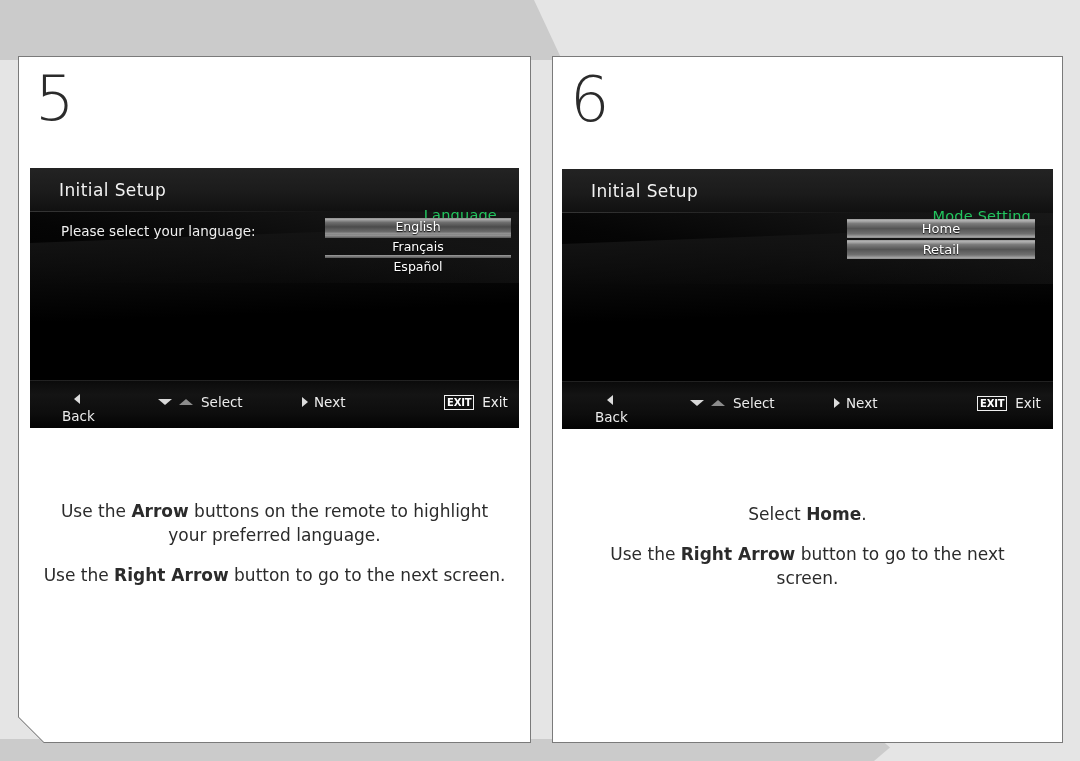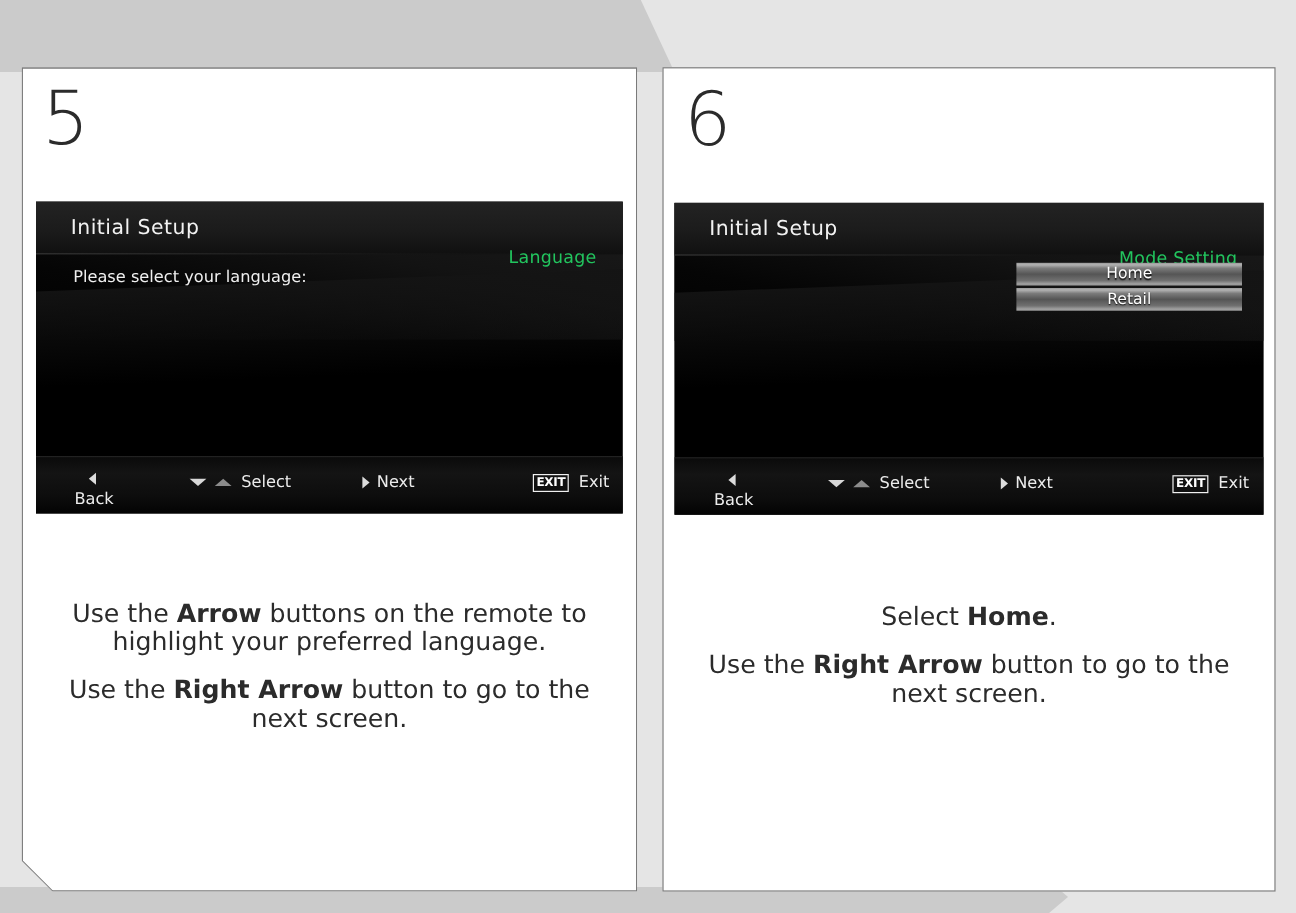--- a/index.html
+++ b/index.html
@@ -283,21 +283,21 @@
     letter-spacing: -0.2px;
     margin-right: 4px;
   }
 
   
   .caption-block {
     position: absolute;
     left: 0; right: 0;
     text-align: center;
     color: #2b2b2b;
-    font-size: 21px;
+    font-size: 17px;
     line-height: 24px;
   }
   #caption-5 { top: 443px; padding: 0 24px; }
   #caption-6 { top: 445px; padding: 0 24px; }
   .caption-para { margin-bottom: 16px; }
   .caption-para:last-child { margin-bottom: 0; }
   .caption-para b { font-weight: bold; }
 </style>
 </head>
 <body>
@@ -317,20 +317,31 @@
       <div class="step-number">5</div>
 
       <div class="tv-screen">
         <div class="tv-sheen"></div>
         <div class="tv-header-bar"></div>
 
         <div class="tv-title">Initial Setup</div>
         <div class="tv-subtitle">Language</div>
         <div class="tv-prompt">Please select your language:</div>
 
+        <div class="option-list" id="lang-list">
+          <div class="option-item selected">
+            <span class="option-label">English</span>
+          </div>
+          <div class="option-item unselected">
+            <span class="option-label">Français</span>
+          </div>
+          <div class="option-item unselected">
+            <span class="option-label">Español</span>
+          </div>
+        </div>
 
         <div class="tv-nav">
           <div class="nav-item nav-back">
             <span class="glyph-left"></span>
             <span>Back</span>
           </div>
           <div class="nav-item nav-select">
             <span class="glyph-down"></span>
             <span class="glyph-up"></span>
             <span>Select</span>

